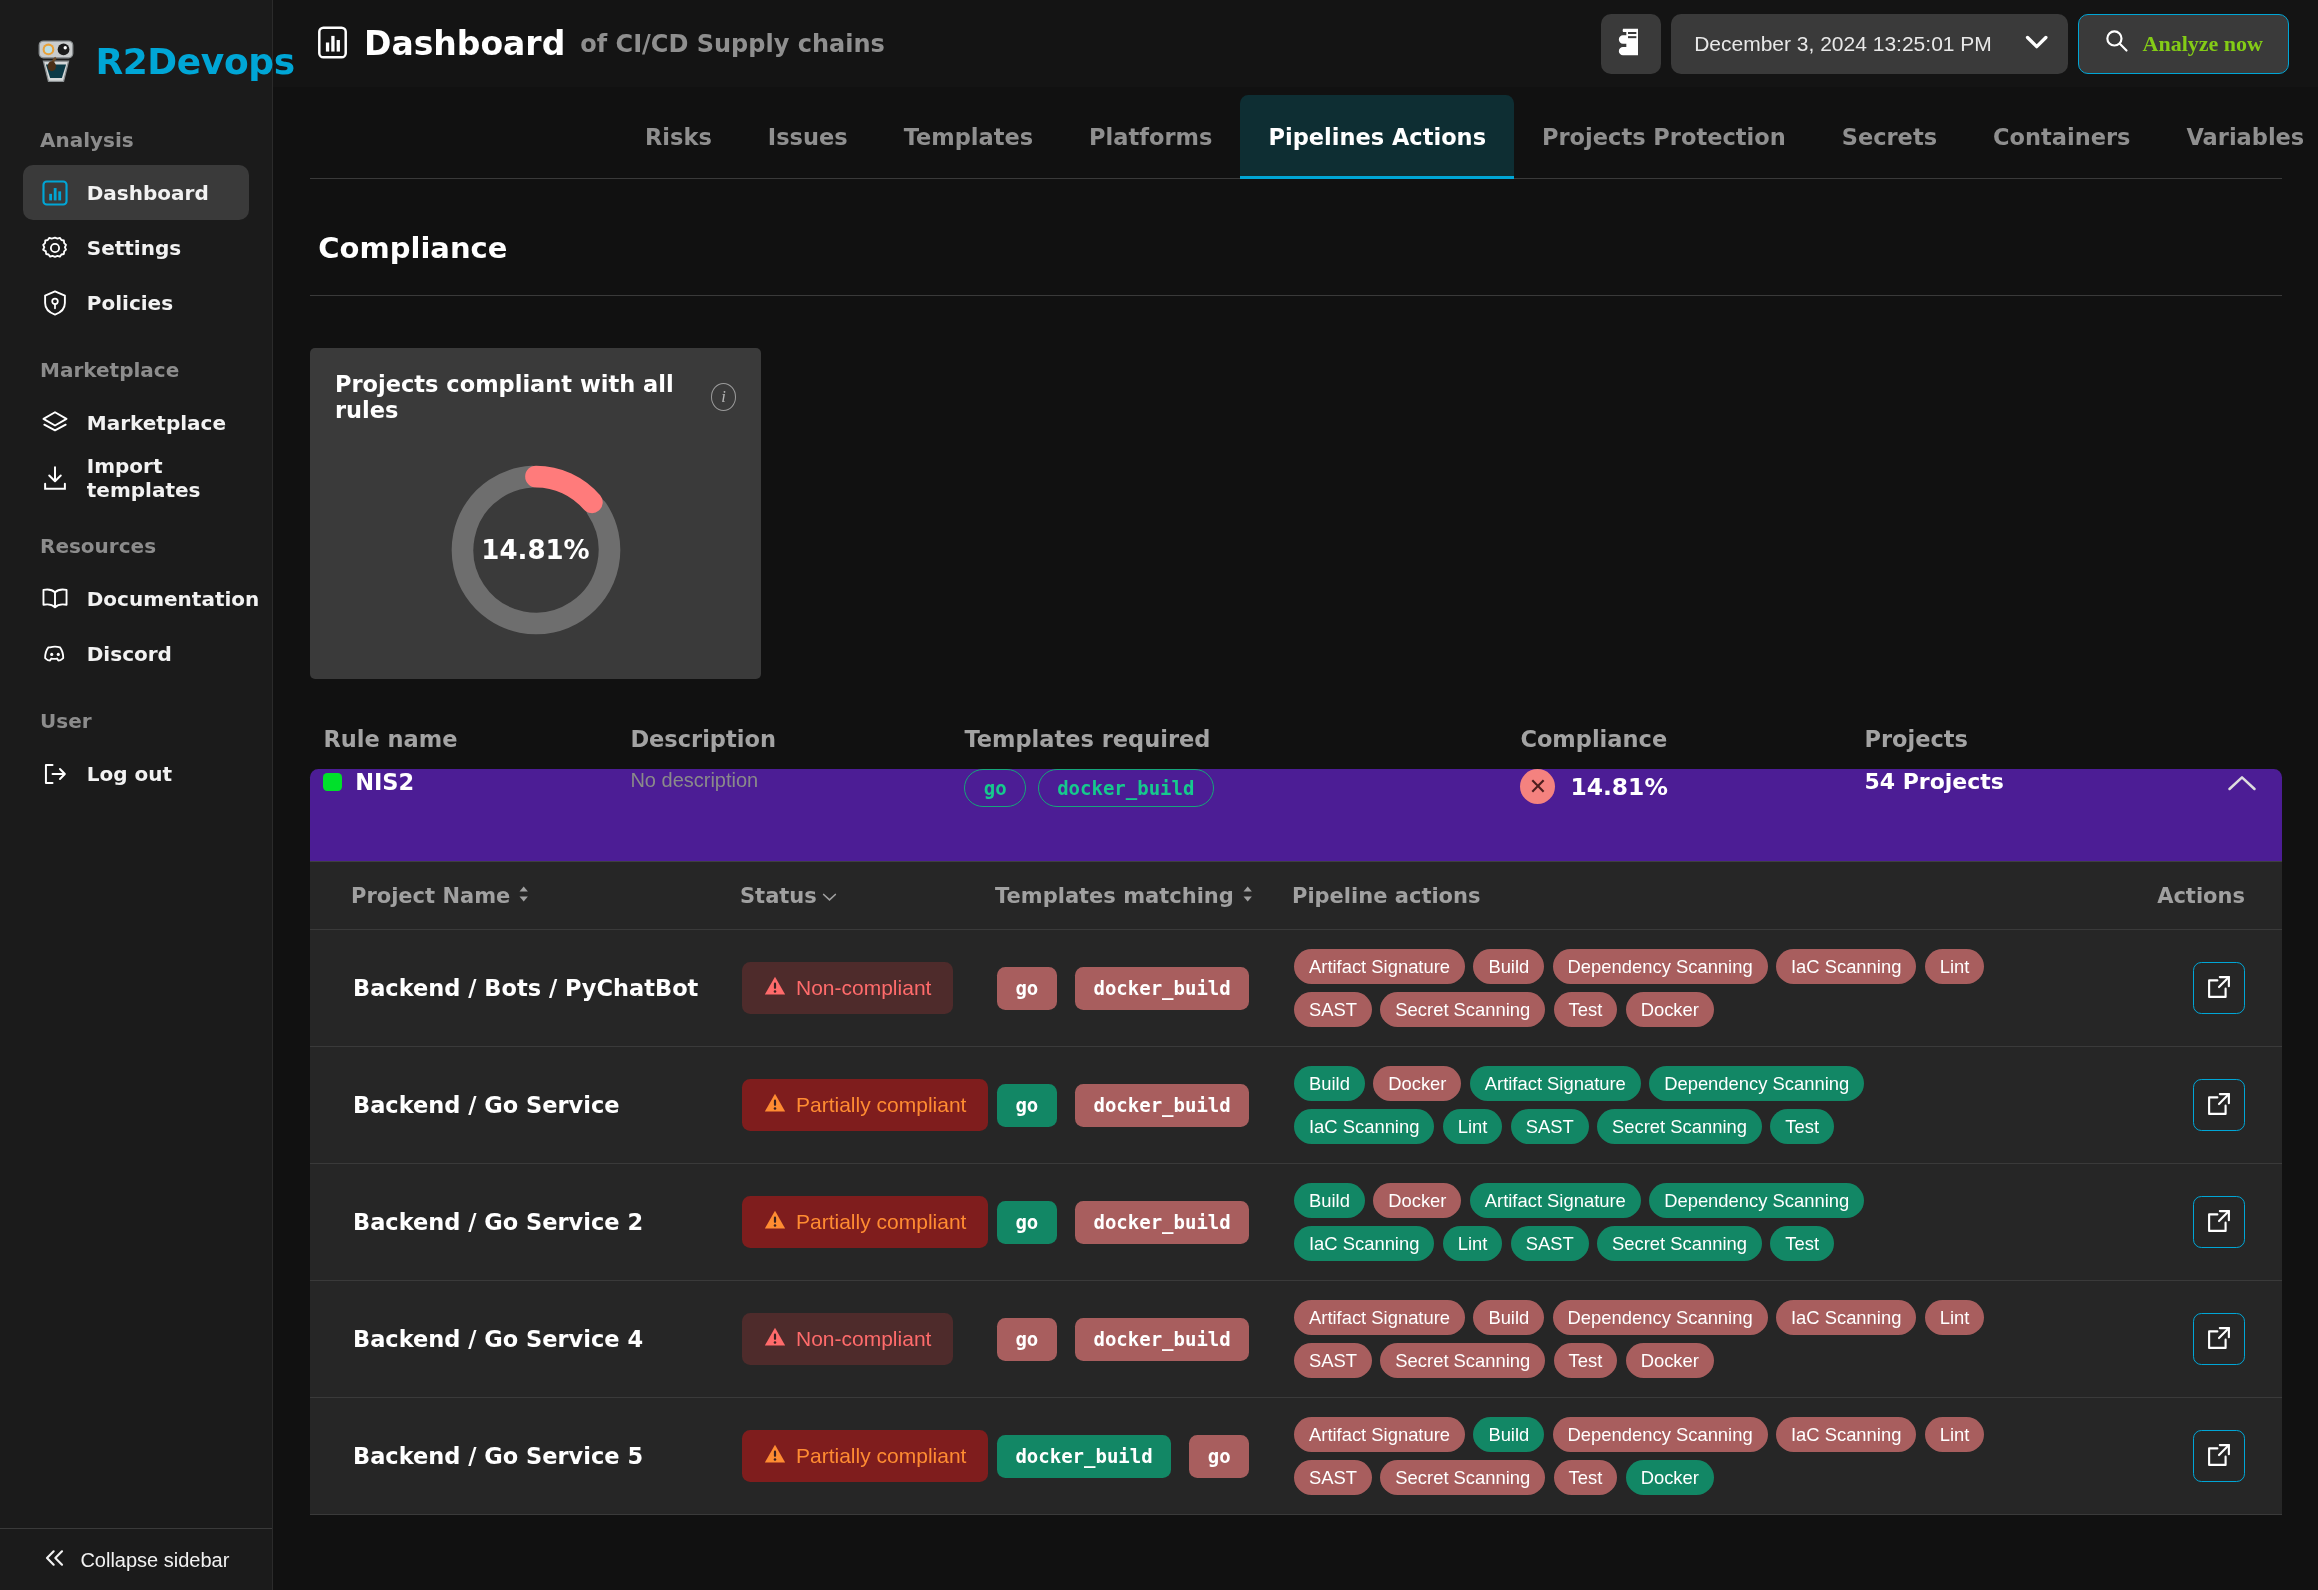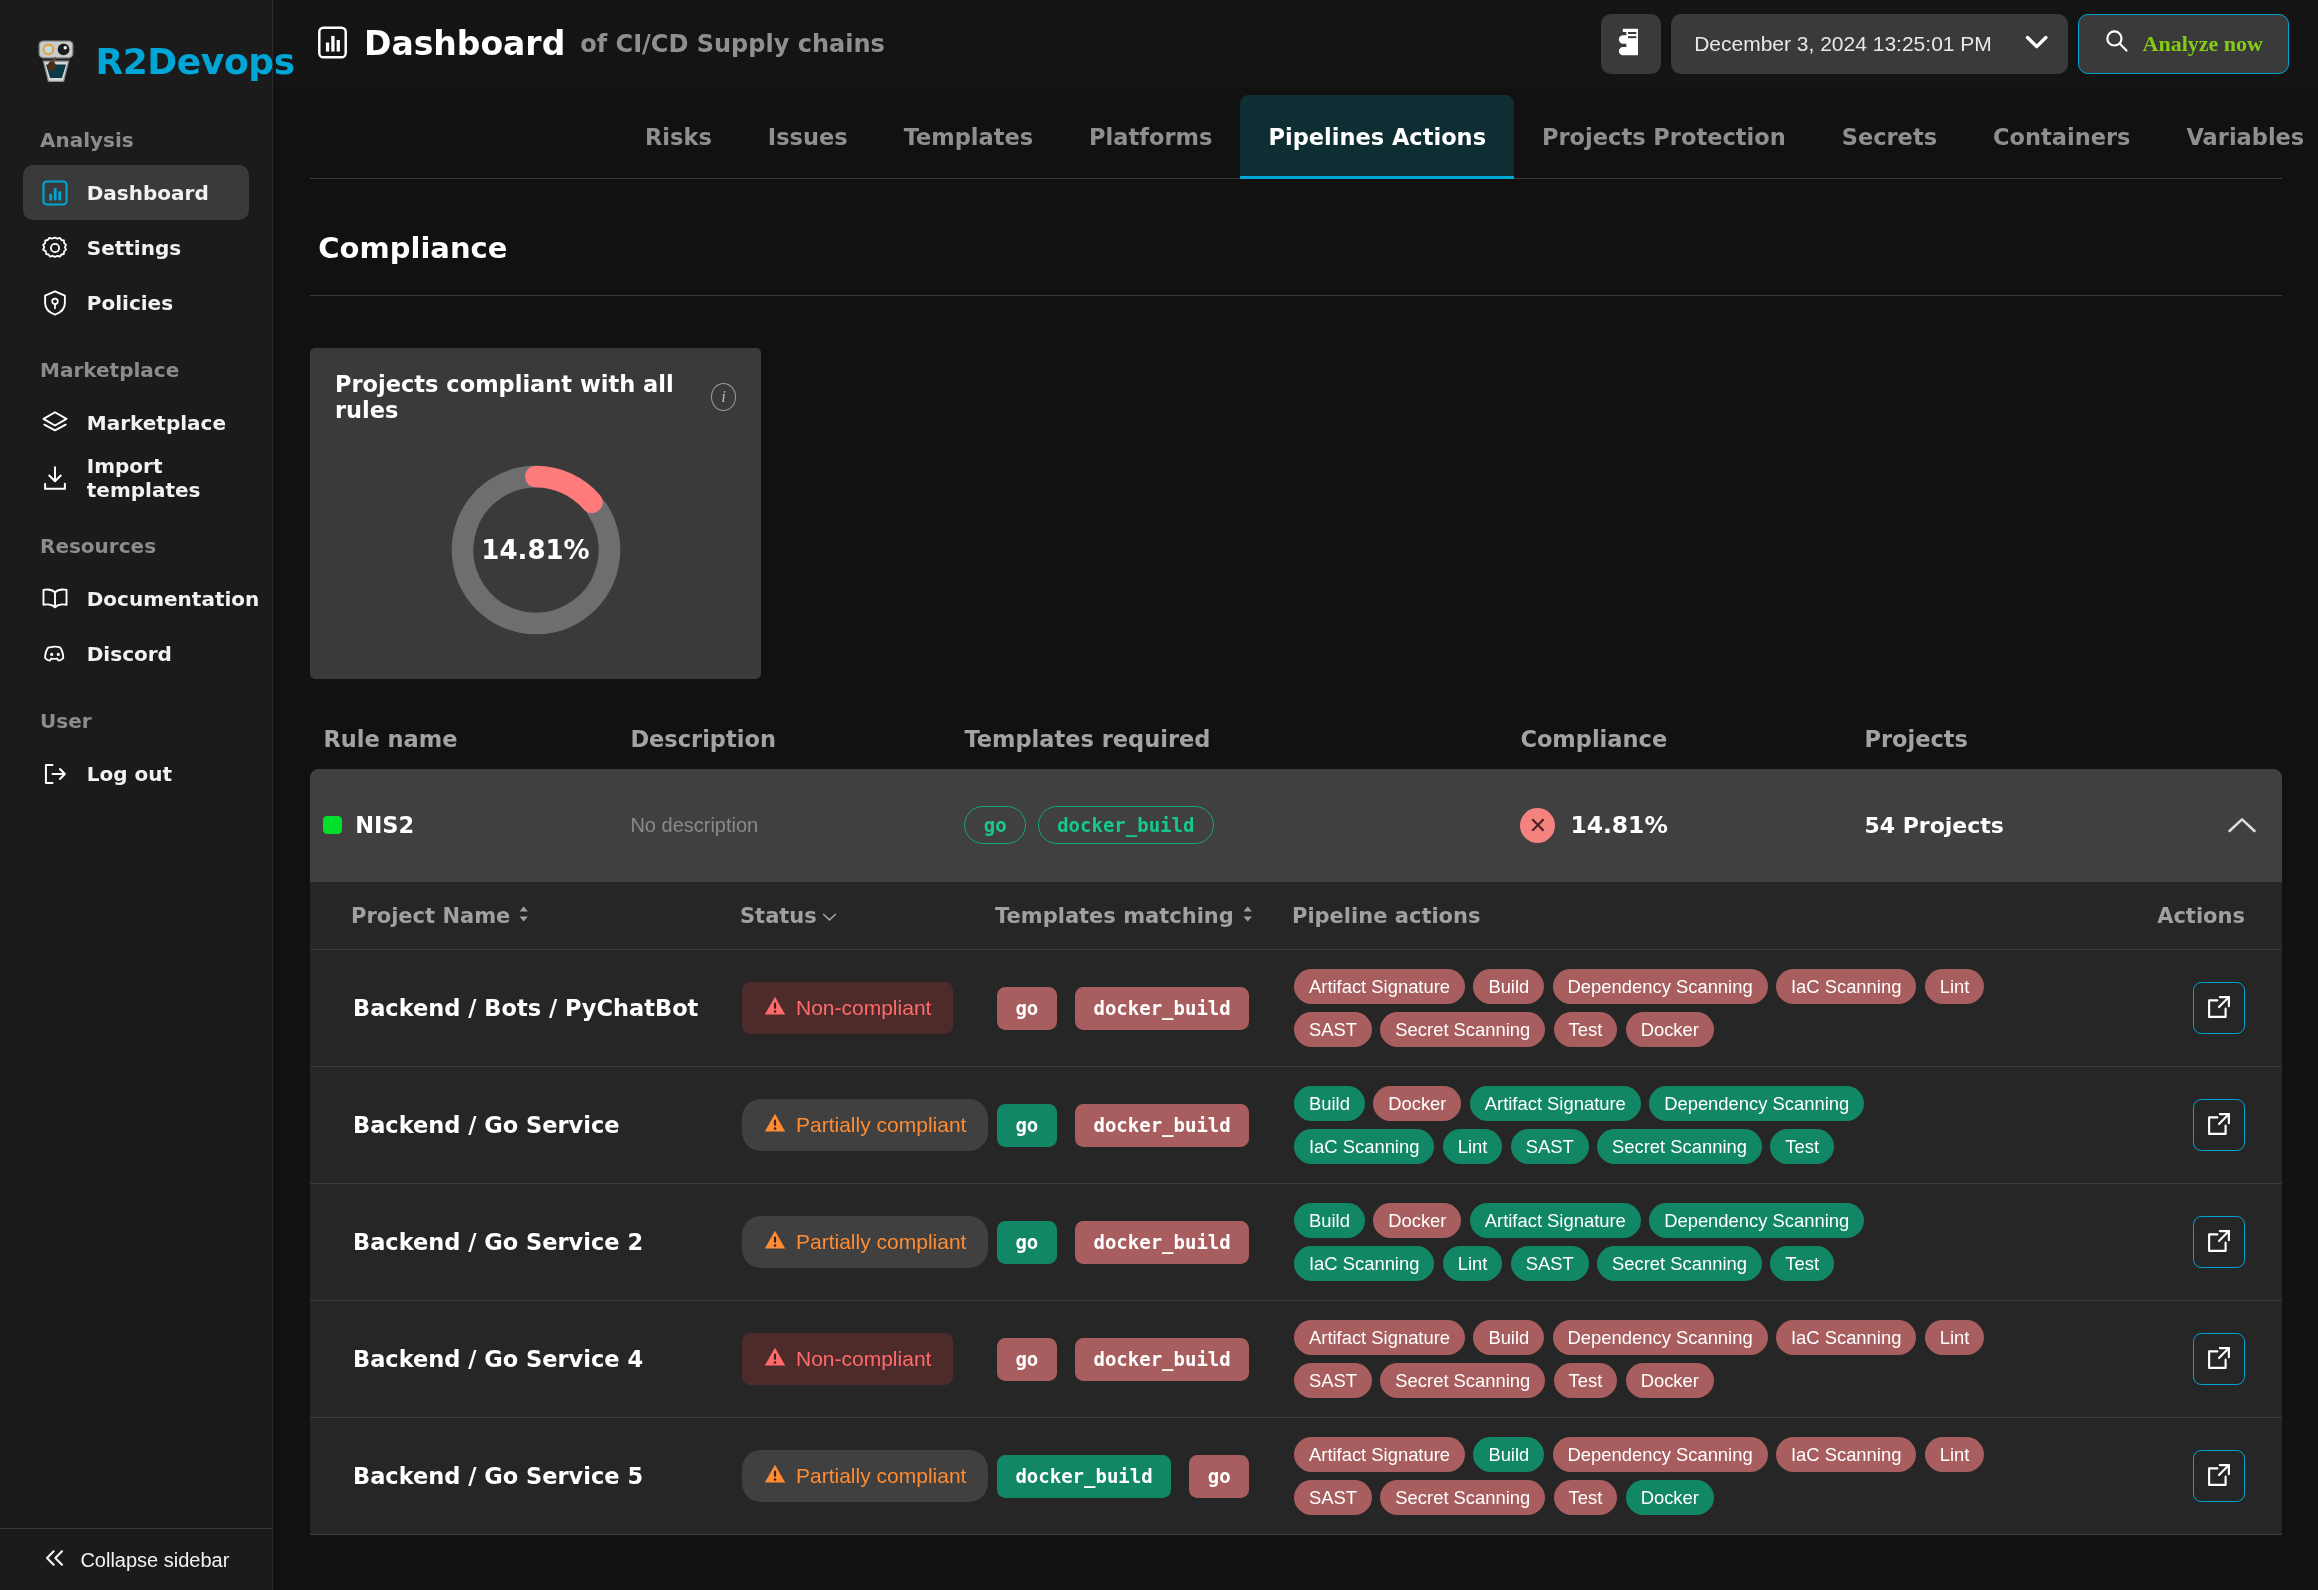--- a/index.html
+++ b/index.html
@@ -130,22 +130,22 @@
     padding: 0 0 0 13.4px;
   }
   .col-rule { width: 307px; flex:0 0 307px; }
   .col-desc { width: 334px; flex:0 0 334px; }
   .col-tmpl { width: 556px; flex:0 0 556px; }
   .col-comp { width: 344px; flex:0 0 344px; }
   .col-proj { width: 276px; flex:0 0 276px; }
   .col-caret { flex:1 1 auto; display:flex; justify-content:flex-end; padding-right: 25px;}
 
   .rule-row {
-    display:flex; align-items:center; height: 112px;
-    background:#404040; border-radius: 8.3px 8.3px 0 0;
+    display:flex; align-items:flex-start; height: 92px;
+    background:#4c1d95; border-radius: 8.3px 8.3px 0 0;
     padding-left: 13.4px;
   }
   .rule-name { display:flex; align-items:center; gap:13.4px; color:#ffffff; font-size:22.5px; font-weight:700;}
   .rule-dot { width:18.4px; height:18.4px; border-radius:4.2px; background:#00e02b; flex:0 0 18.4px;}
   .rule-desc { color:#8a8a8a; font-size:20px; font-family:"Liberation Sans", sans-serif;}
   .tmpl-outline {
     display:inline-flex; align-items:center; justify-content:center;
     height: 38px; padding: 0 18.4px; border-radius: 19px;
     border: 1.7px solid #16a47a; color:#16c98d; font-size: 19px; font-weight:700;
     font-family:"DejaVu Sans Mono", monospace; margin-right: 11.7px; cursor:pointer;
@@ -178,21 +178,21 @@
     display:flex; align-items:center; min-height: 117px;
     padding-left: 43px; border-bottom:0.8px solid #3a3a3a;
   }
   .proj-name { color:#ffffff; font-size: 22.5px; font-weight:700; }
   .status-pill {
     display:inline-flex; align-items:center; gap: 10px;
     height: 52px; padding: 0 22px; border-radius: 8.3px;
     font-size: 21px; font-weight: 400; font-family:"Liberation Sans", sans-serif;
   }
   .status-pill.noncompliant { background:#4e2b2b; color:#ff6b6b; }
-  .status-pill.partial { background:#404040; color:#ff8c32;border-radius:19px; }
+  .status-pill.partial { background:#7f1d1d; color:#ff8c32; }
   .warn-tri { width: 22px; height: 22px; flex:0 0 22px; }
 
   .tmpl-pill {
     display:inline-flex; align-items:center; justify-content:center;
     height: 43px; padding: 0 18.4px; border-radius: 8.3px;
     color:#ffffff; font-size: 19px; font-weight:700;
     font-family:"DejaVu Sans Mono", monospace; margin-right: 11.7px;
     cursor:pointer;
   }
   .pill-green { background:#128765; }

